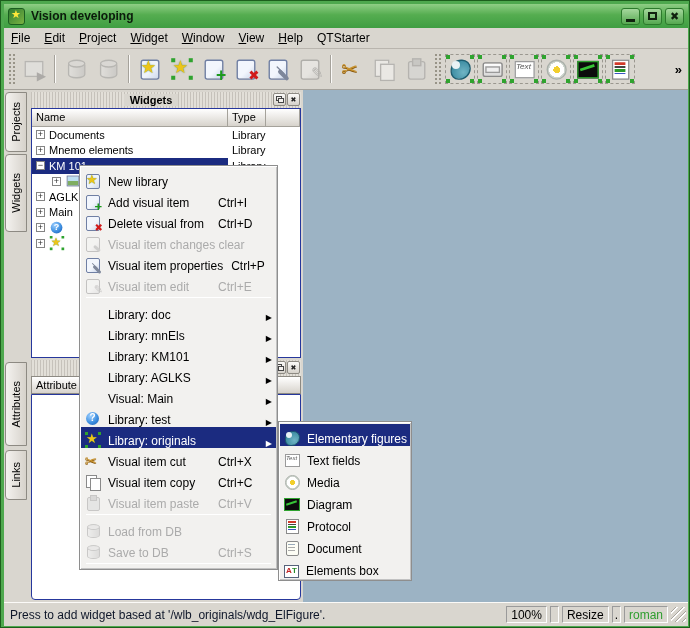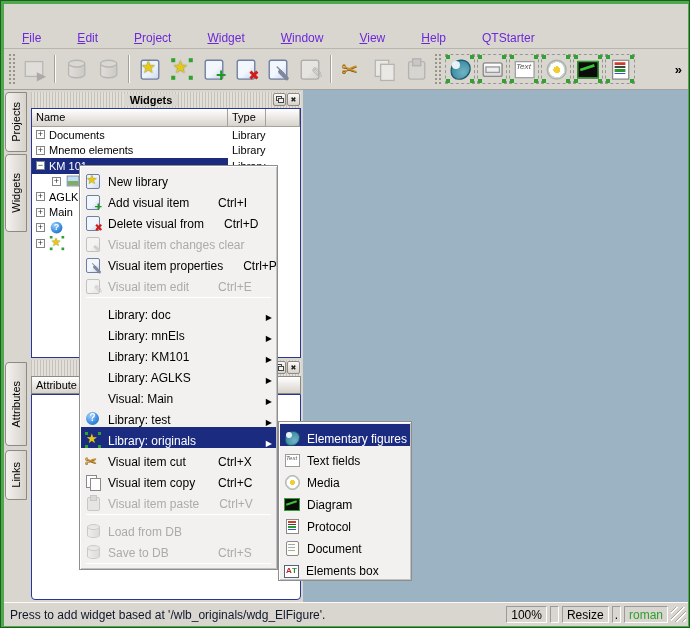--- a/index.html
+++ b/index.html
@@ -15,21 +15,21 @@
   #apptitle{font-size:12px;font-weight:bold;color:#0b1b0b;flex:1;}
   .wbtn{width:19px;height:17px;margin-left:3px;border:1px solid #2c7a2c;border-radius:3px;
     background:linear-gradient(#a5d89d,#55a850);display:flex;align-items:center;justify-content:center;
     font-size:11px;font-weight:bold;color:#10220f;position:relative;}
   .wc-minbar{width:9px;height:3px;background:#10220f;margin-top:8px;}
   .wc-maxsq{width:9px;height:8px;border:2px solid #10220f;}
 
   
   #menubar{position:absolute;left:0;top:24px;width:684px;height:21px;background:#d9d6cf;
     display:flex;align-items:center;border-bottom:1px solid #b9b5ae;font-size:12px;}
-  .mb-item{padding:2px 18px;color:#6d28d9;}
+  .mb-item{padding:2px 7px;color:#000000;}
   .mb-item u{text-decoration:underline;}
 
   
   #toolbar{position:absolute;left:0;top:45px;width:684px;height:41px;background:#d9d6cf;
     display:flex;align-items:center;border-bottom:1px solid #a5a29b;padding:0 2px;}
   .tgrip{width:6px;height:30px;margin:0 3px;border-left:2px dotted #989488;border-right:2px dotted #989488;}
   .tsep{width:2px;height:28px;margin:0 4px;border-left:1px solid #a5a29b;border-right:1px solid #fbfaf8;}
   .tbtn{width:30px;height:30px;margin:0 1px;display:flex;align-items:center;justify-content:center;position:relative;}
   .tbtn.disabled{opacity:.45;filter:grayscale(1);}
   .tbtn.palette{border:1px dashed #9a978f;background:
@@ -143,21 +143,21 @@
 
   
   .popup{position:absolute;background:#f2f1ef;border:1px solid #8e8e8e;
     box-shadow:inset 1px 1px 0 #ffffff,inset -1px -1px 0 #c2c2c2;padding:2px 1px;z-index:10;}
   #ctxmenu{left:75px;top:75px;width:199px;}
   #submenu{left:274px;top:331px;width:134px;}
   .mi{display:flex;align-items:flex-end;height:21px;padding:0 4px 0 4px;font-size:12px;color:#000;}
   #submenu .mi{height:22px;}
   .mi .ic{margin-right:7px;}
   .mi .lbl{flex:1;white-space:nowrap;}
-  .mi .sc{width:44px;text-align:left;margin-left:20px;color:#000;}
+  .mi .sc{width:44px;text-align:left;margin-left:8px;color:#000;}
   .mi .arr{width:10px;text-align:right;font-size:8px;}
   .mi.sel{background:#1b2b80;color:#fff;}
   .mi.sel .sc{color:#fff;}
   .mi.dis{color:#ababab;}
   .mi.dis .sc{color:#ababab;}
   .mi.dis .ic{opacity:.4;filter:grayscale(1);}
   .msep{height:1px;background:#b5b5b5;border-bottom:1px solid #fff;margin:3px 5px;}
 
   
   #statusbar{position:absolute;left:0;top:598px;width:684px;height:24px;background:#d9d6cf;
@@ -169,20 +169,33 @@
   .sbox.spacer{width:9px;padding:0;}
   .sbox.dot{padding:0 2px;}
   #sgrip{width:15px;height:15px;margin-left:3px;background:repeating-linear-gradient(135deg,transparent 0 3px,#a8a49d 3px 4px,#fff 4px 5px);}
 </style>
 </head>
 <body>
 
 <div id="win">
  <div id="content">
 
+  <div id="titlebar">
+    <span id="appicon"></span>
+    <span id="apptitle">Vision developing</span>
+    <span class="wbtn">
+          <span class="wc-minbar"></span>
+        </span>
+    <span class="wbtn">
+          <span class="wc-maxsq"></span>
+        </span>
+    <span class="wbtn">
+          <span>✖</span>
+        </span>
+  </div>
 
   <div id="menubar">
         <span class="mb-item"><u>F</u>ile</span>
         <span class="mb-item"><u>E</u>dit</span>
         <span class="mb-item"><u>P</u>roject</span>
         <span class="mb-item"><u>W</u>idget</span>
         <span class="mb-item"><u>W</u>indow</span>
         <span class="mb-item"><u>V</u>iew</span>
         <span class="mb-item"><u>H</u>elp</span>
         <span class="mb-item">QTStarter</span>

